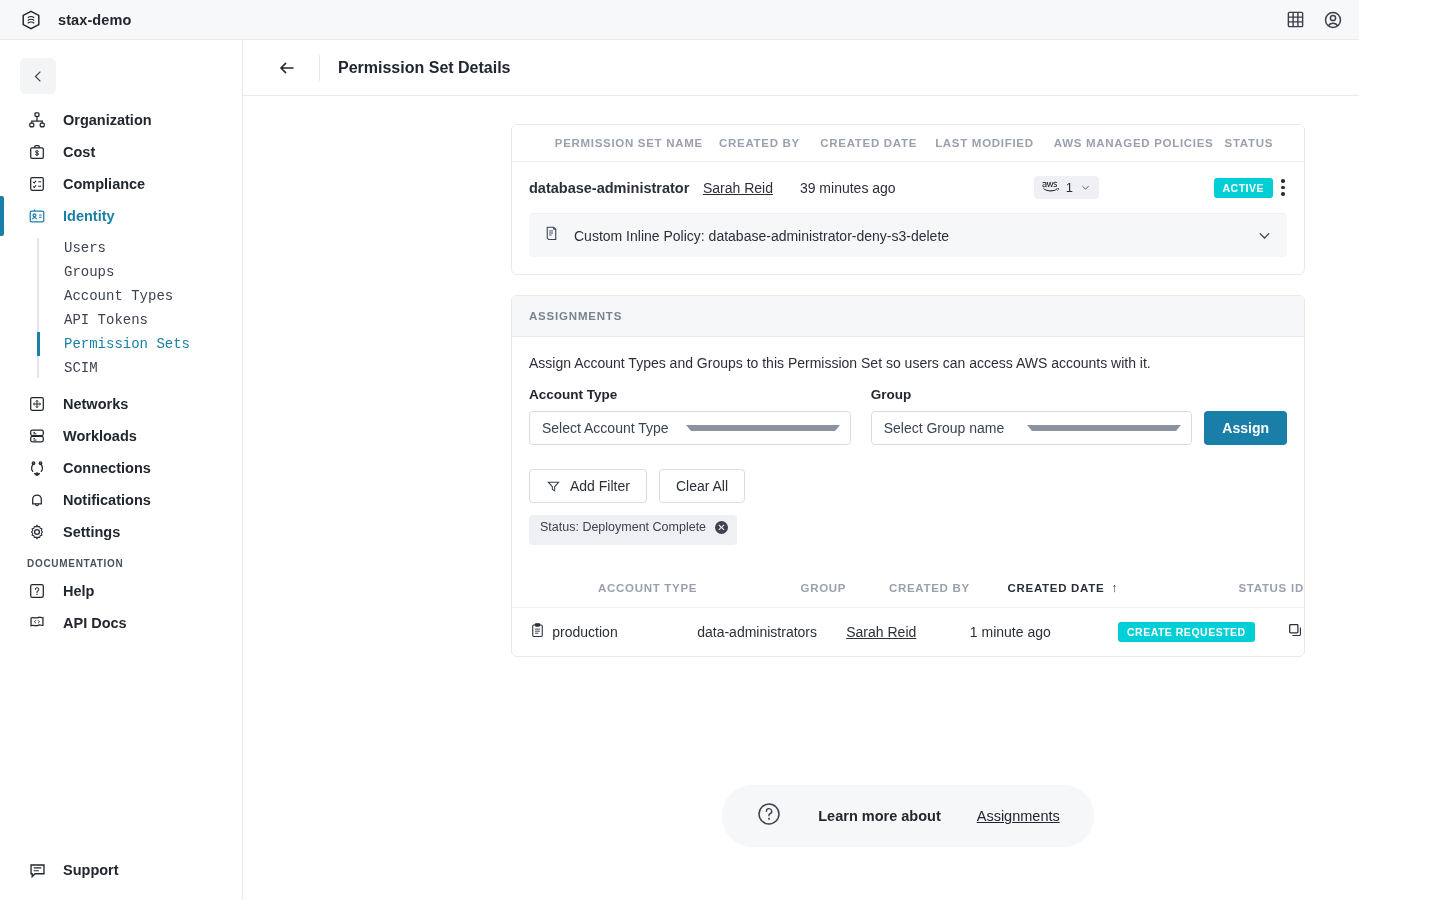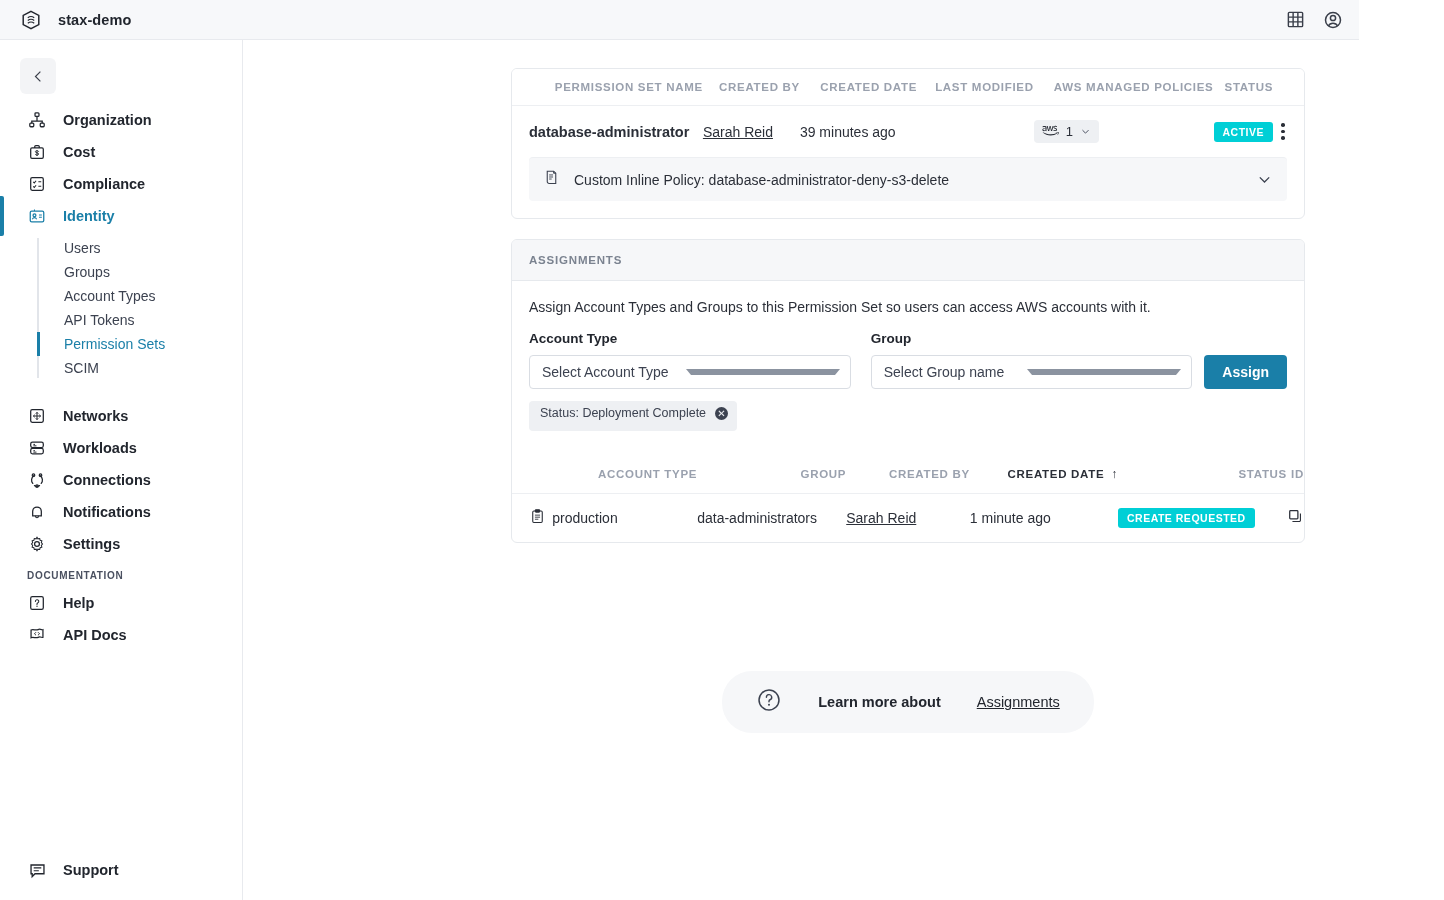--- a/index.html
+++ b/index.html
@@ -51,21 +51,21 @@
     padding-left: 27px; position: relative; cursor: pointer;
     font-size: 14.5px; font-weight: bold; color: #22262e;
   }
   .nav-item .nav-ico { width: 20px; height: 20px; display: flex; align-items: center; justify-content: center; flex: none; }
   .nav-item.active { color: #1a7fa8; }
   .nav-item.active .nav-ico svg { stroke: #1a7fa8; }
   .nav-item.active::before {
     content: ""; position: absolute; left: 0; top: -4px;
     width: 4px; height: 40px; background: #1a7fa8; border-radius: 0 2px 2px 0;
   }
-  .subnav { position: relative; margin: 4px 0 20px 0; padding-left: 64px; }
+  .subnav { position: relative; margin: 4px 0 8px 0; padding-left: 64px; font-family: Liberation Mono, monospace; }
   .subnav::before {
     content: ""; position: absolute; left: 37px; top: 2px; bottom: 2px;
     width: 2px; background: #e2e5ea;
   }
   .subnav-item {
     height: 24px; display: flex; align-items: center;
     font-size: 14px; color: #3c4250; cursor: pointer; position: relative;
   }
   .subnav-item.active { color: #1a7fa8; }
   .subnav-item.active::before {
@@ -379,20 +379,29 @@
               <path d="M3.2 4.2h13.6v9.2H7.4l-3 3v-3H3.2z"></path>
               <path d="M6 7.2h8M6 10.2h5.4" stroke-width="1.15"></path>
             </svg>
           </span>
           <span>Support</span>
         </div>
       </div>
     </div>
 
     <div class="content">
+      <div class="page-header">
+        <button class="back-btn">
+          <svg width="20" height="20" viewBox="0 0 20 20" fill="none" stroke="#22262e" stroke-width="1.5">
+            <path d="M16 10H4.2M8.6 5.4 4 10l4.6 4.6" stroke-linecap="round"></path>
+          </svg>
+        </button>
+        <div class="header-divider"></div>
+        <div class="page-title">Permission Set Details</div>
+      </div>
 
       <div class="scroll-area">
         <div class="inner">
 
           <div class="card">
             <table class="ps-table">
               <thead>
                 <tr>
                   <th style="width:250px">PERMISSION SET NAME</th>
                   <th style="width:134px">CREATED BY</th>
@@ -469,20 +478,31 @@
                 <div class="field" style="width:472px; margin-left:8px">
                   <span class="field-label">Group</span>
                   <div class="select">
                     <span>Select Group name</span>
                     <span class="caret"></span>
                   </div>
                 </div>
                 <button class="btn-primary">Assign</button>
               </div>
 
+              <div class="filter-row">
+                <button class="btn-outline">
+                  <svg width="15" height="15" viewBox="0 0 20 20" fill="none" stroke="#3c4250" stroke-width="1.4">
+                    <path d="M3.2 4.2h13.6l-5.3 6.2v5.4l-3-1.8v-3.6z"></path>
+                  </svg>
+                  <span>Add Filter</span>
+                </button>
+                <button class="btn-outline">
+                  <span>Clear All</span>
+                </button>
+              </div>
 
               <div class="chip-row">
                 <span class="chip">
                   <span>Status: Deployment Complete</span>
                   <span class="chip-x">✕</span>
                 </span>
               </div>
             </div>
 
             <table class="assign-table">

